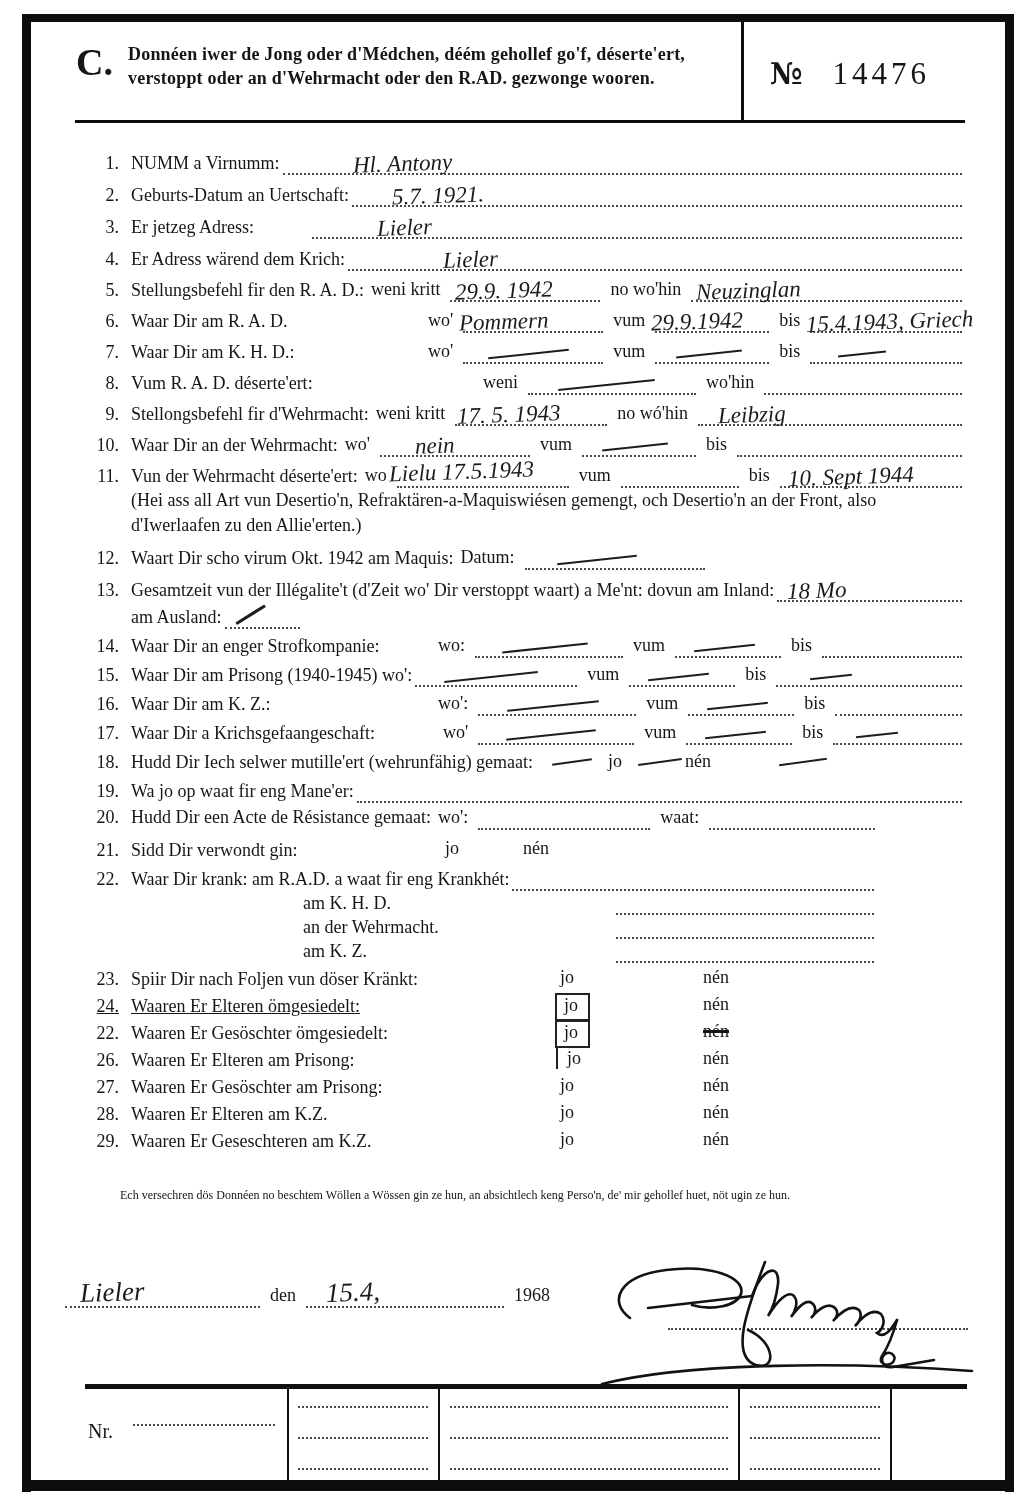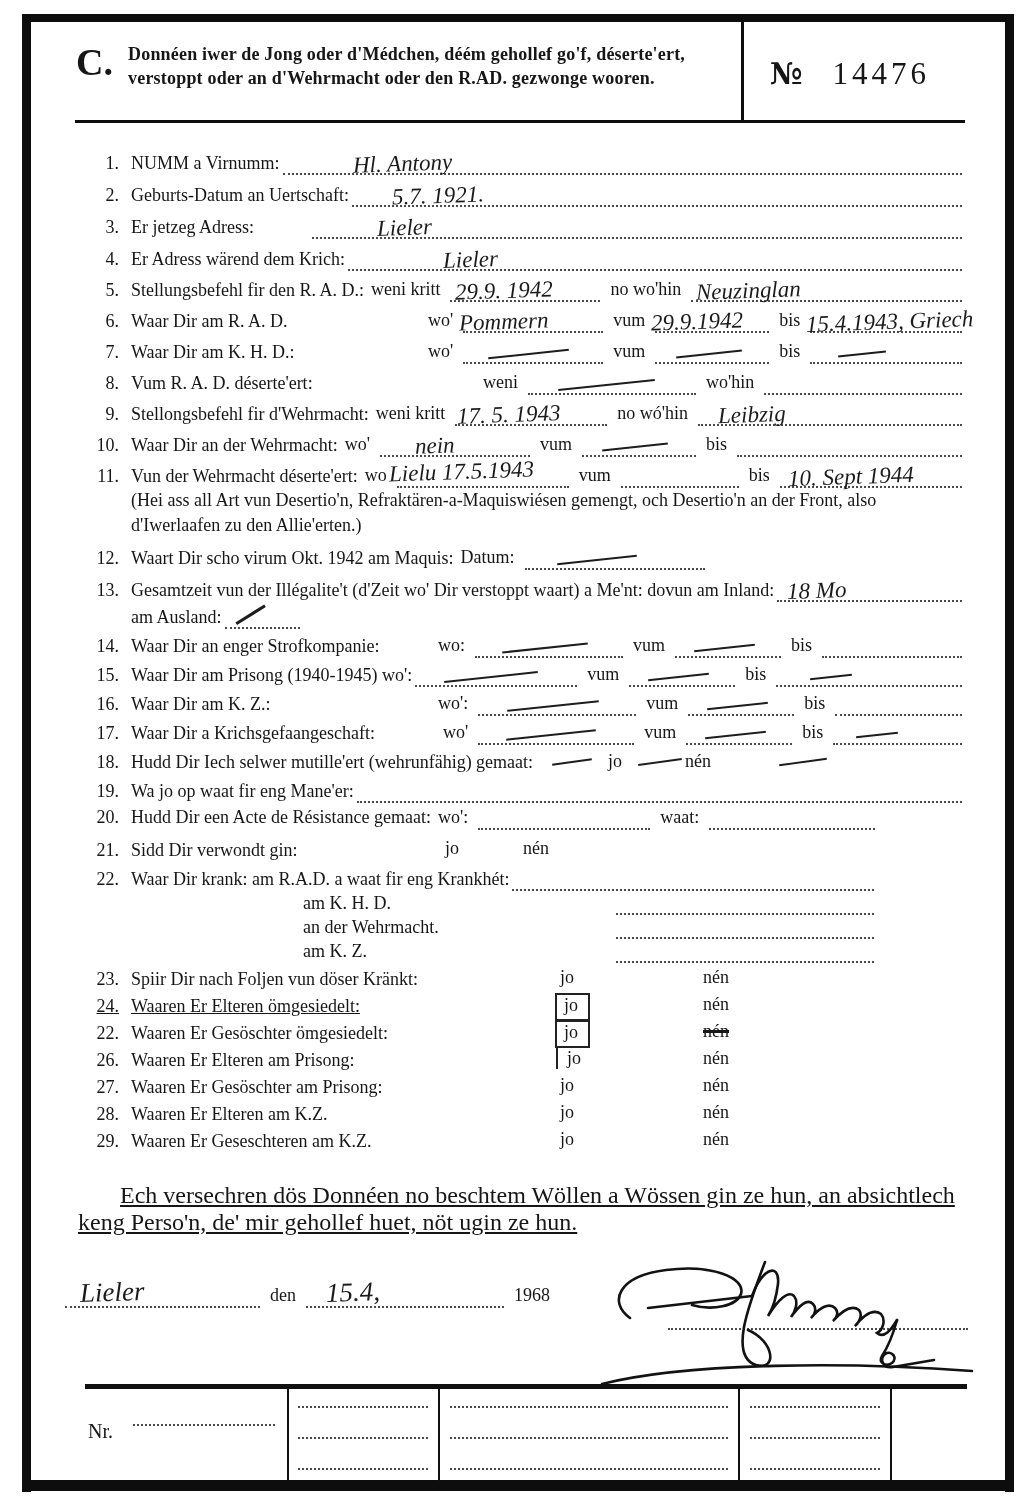--- a/index.html
+++ b/index.html
@@ -30,21 +30,21 @@
   .stroke{position:absolute;bottom:7px;left:18%;width:58%;border-top:2.5px solid #1d1d1d;transform:rotate(-6deg);}
   .slash{position:absolute;bottom:2px;left:12px;width:34px;border-top:3px solid #1d1d1d;transform:rotate(-32deg);transform-origin:left bottom;}
   .dash{display:inline-block;flex:none;border-top:2.5px solid #1d1d1d;transform:rotate(-8deg);margin:0 9px 11px 9px;}
   .dash.touch{margin-right:-4px;}
   .abs{position:absolute;bottom:3px;}
   .abs.box{border:2px solid #222;padding:0 10px 3px 7px;bottom:-3px;}
   .abs.vline{border-left:2px solid #222;padding-left:9px;}
   .abs.strike{text-decoration:line-through;text-decoration-thickness:2.5px;}
   .row.note{font-size:18px;line-height:25px;white-space:normal;align-items:flex-start;padding-left:46px;}
   
-  #declaration{position:absolute;left:78px;top:1182px;width:888px;font-size:24px;line-height:27px;text-indent:42px;text-decoration:underline;}
+  #declaration{position:absolute;left:78px;top:1182px;width:888px;font-size:12px;line-height:27px;text-indent:42px;}
   #date-line{position:absolute;left:62px;top:1262px;width:560px;display:flex;align-items:flex-end;font-size:18px;height:46px;}
   #date-line .dot{height:30px;}
   #date-line .hw{font-size:27px;}
   #signature-wrap{position:absolute;left:600px;top:1238px;width:410px;height:150px;}
   #sig-dots{position:absolute;left:668px;top:1328px;width:300px;border-bottom:2px dotted #4a4a4a;}
   
   .tline{position:absolute;background:#101010;}
   .tdots{position:absolute;border-bottom:2px dotted #4a4a4a;}
   #nr-label{position:absolute;left:88px;top:1420px;font-size:20px;}
 </style>

